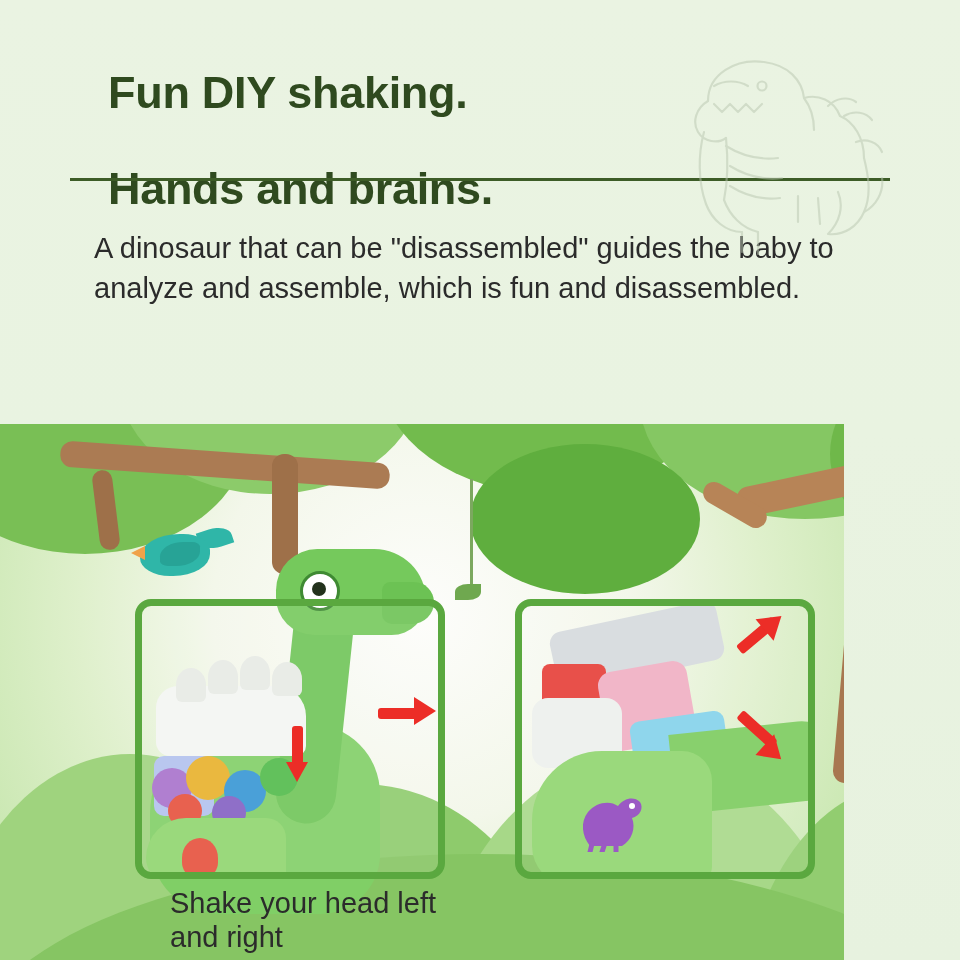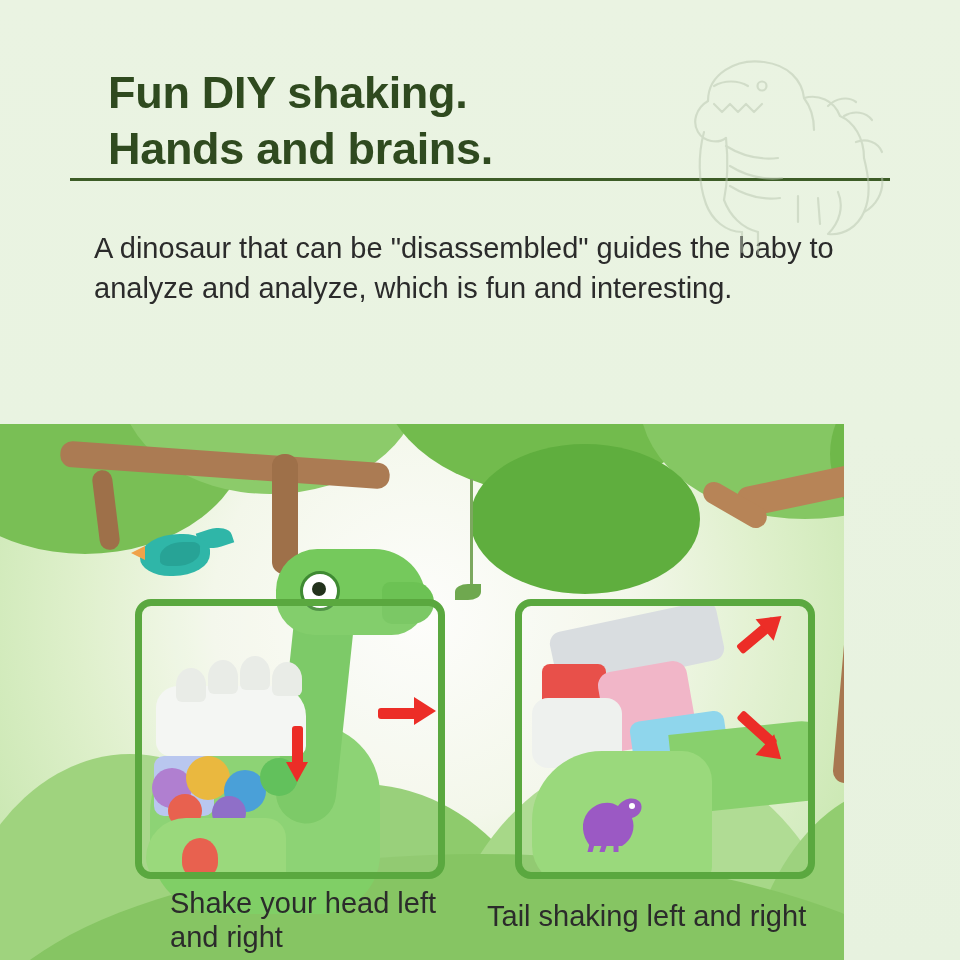--- a/index.html
+++ b/index.html
@@ -26,21 +26,21 @@
     position: absolute;
     left: 108px;
     top: 8px;
     font-size: 45px;
     font-weight: bold;
     color: #2f4a1f;
     line-height: 1.26;
     letter-spacing: -0.3px;
     white-space: pre-line;
   }
-  .headline .line2 { display: block; }
+  .headline .line2 { display: block; margin-top: 40px; }
 
   .divider {
     position: absolute;
     left: 70px;
     top: 178px;
     width: 820px;
     height: 3px;
     background: #3d5c27;
   }
 
@@ -354,21 +354,21 @@
 
 <div class="page">
 
   <div class="headline">
     <span>Fun DIY shaking.</span>
     <span class="line2">Hands and brains.</span>
   </div>
 
   <div class="divider"></div>
 
-  <div class="subtext">A dinosaur that can be "disassembled" guides the baby to analyze and analyze, which is fun and interesting.</div>
+  <div class="subtext">A dinosaur that can be "disassembled" guides the baby to analyze and assemble, which is fun and disassembled.</div>
 
   <div class="watermark">
     <svg viewBox="0 0 230 225" width="230" height="225" fill="none" stroke="#b9c7b0" stroke-width="2.2" stroke-linecap="round" stroke-linejoin="round">
       <path d="M40 55 C40 28, 68 12, 96 16 C120 19, 134 34, 136 52 C150 48, 166 54, 172 70 C186 76, 196 92, 196 112 C200 128, 204 148, 196 166 C190 180, 176 190, 160 188 C172 176, 176 160, 170 146"></path>
       <path d="M40 55 C28 62, 24 76, 30 86 C36 96, 50 98, 58 92"></path>
       <path d="M58 92 C60 112, 60 134, 56 154"></path>
       <path d="M36 86 C30 108, 30 136, 38 158 C44 174, 58 186, 74 186"></path>
       <path d="M56 154 C62 170, 74 182, 90 186"></path>
       <path d="M74 186 L74 206 M90 186 L90 208"></path>
       <path d="M130 150 L130 176 M150 152 L152 178"></path>
@@ -479,16 +479,15 @@
           <div class="arrow-head" style="left:240px; top:3px; transform:rotate(-40deg);"></div>
         </div>
         <div class="arrow">
           <div class="arrow-shaft" style="left:212px; top:118px; width:46px; transform:rotate(42deg);"></div>
           <div class="arrow-head" style="left:240px; top:132px; transform:rotate(42deg);"></div>
         </div>
       </div>
     </div>
 
     <div class="caption caption-left">Shake your head left and right</div>
-    <div class="caption caption-right">Tail shaking left and right</div>
   </div>
 
 </div>
 
 </body></html>

